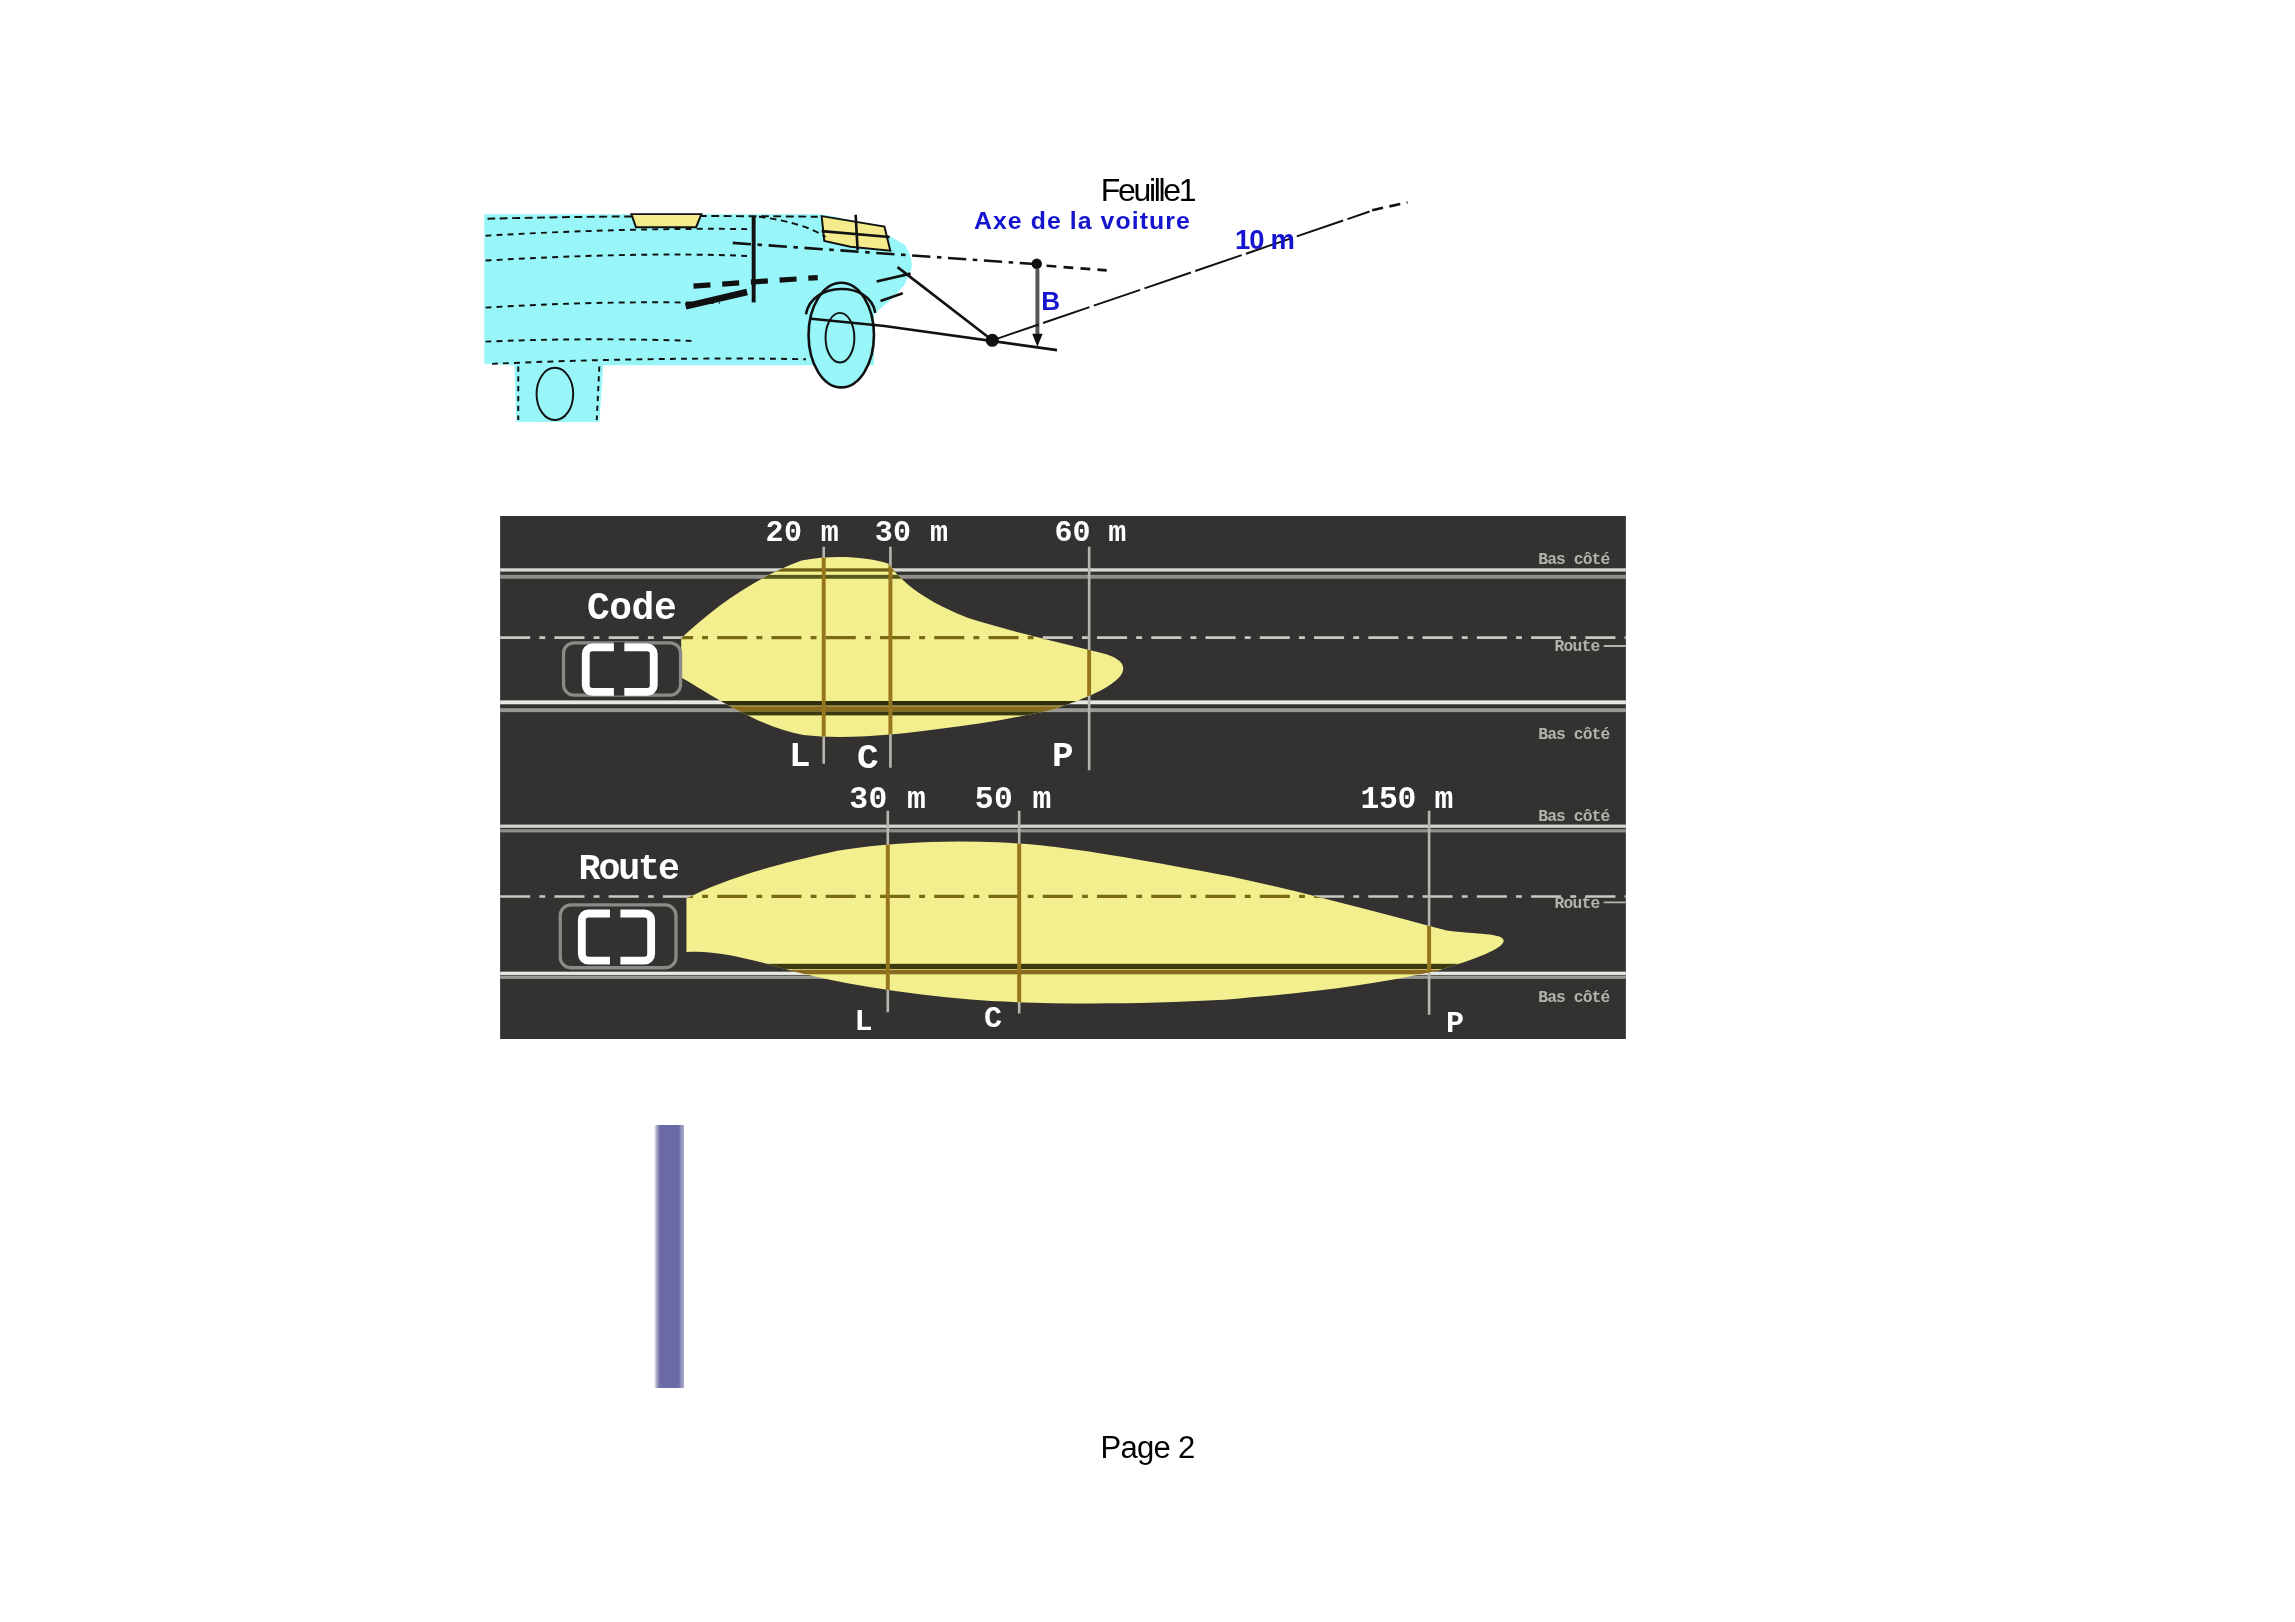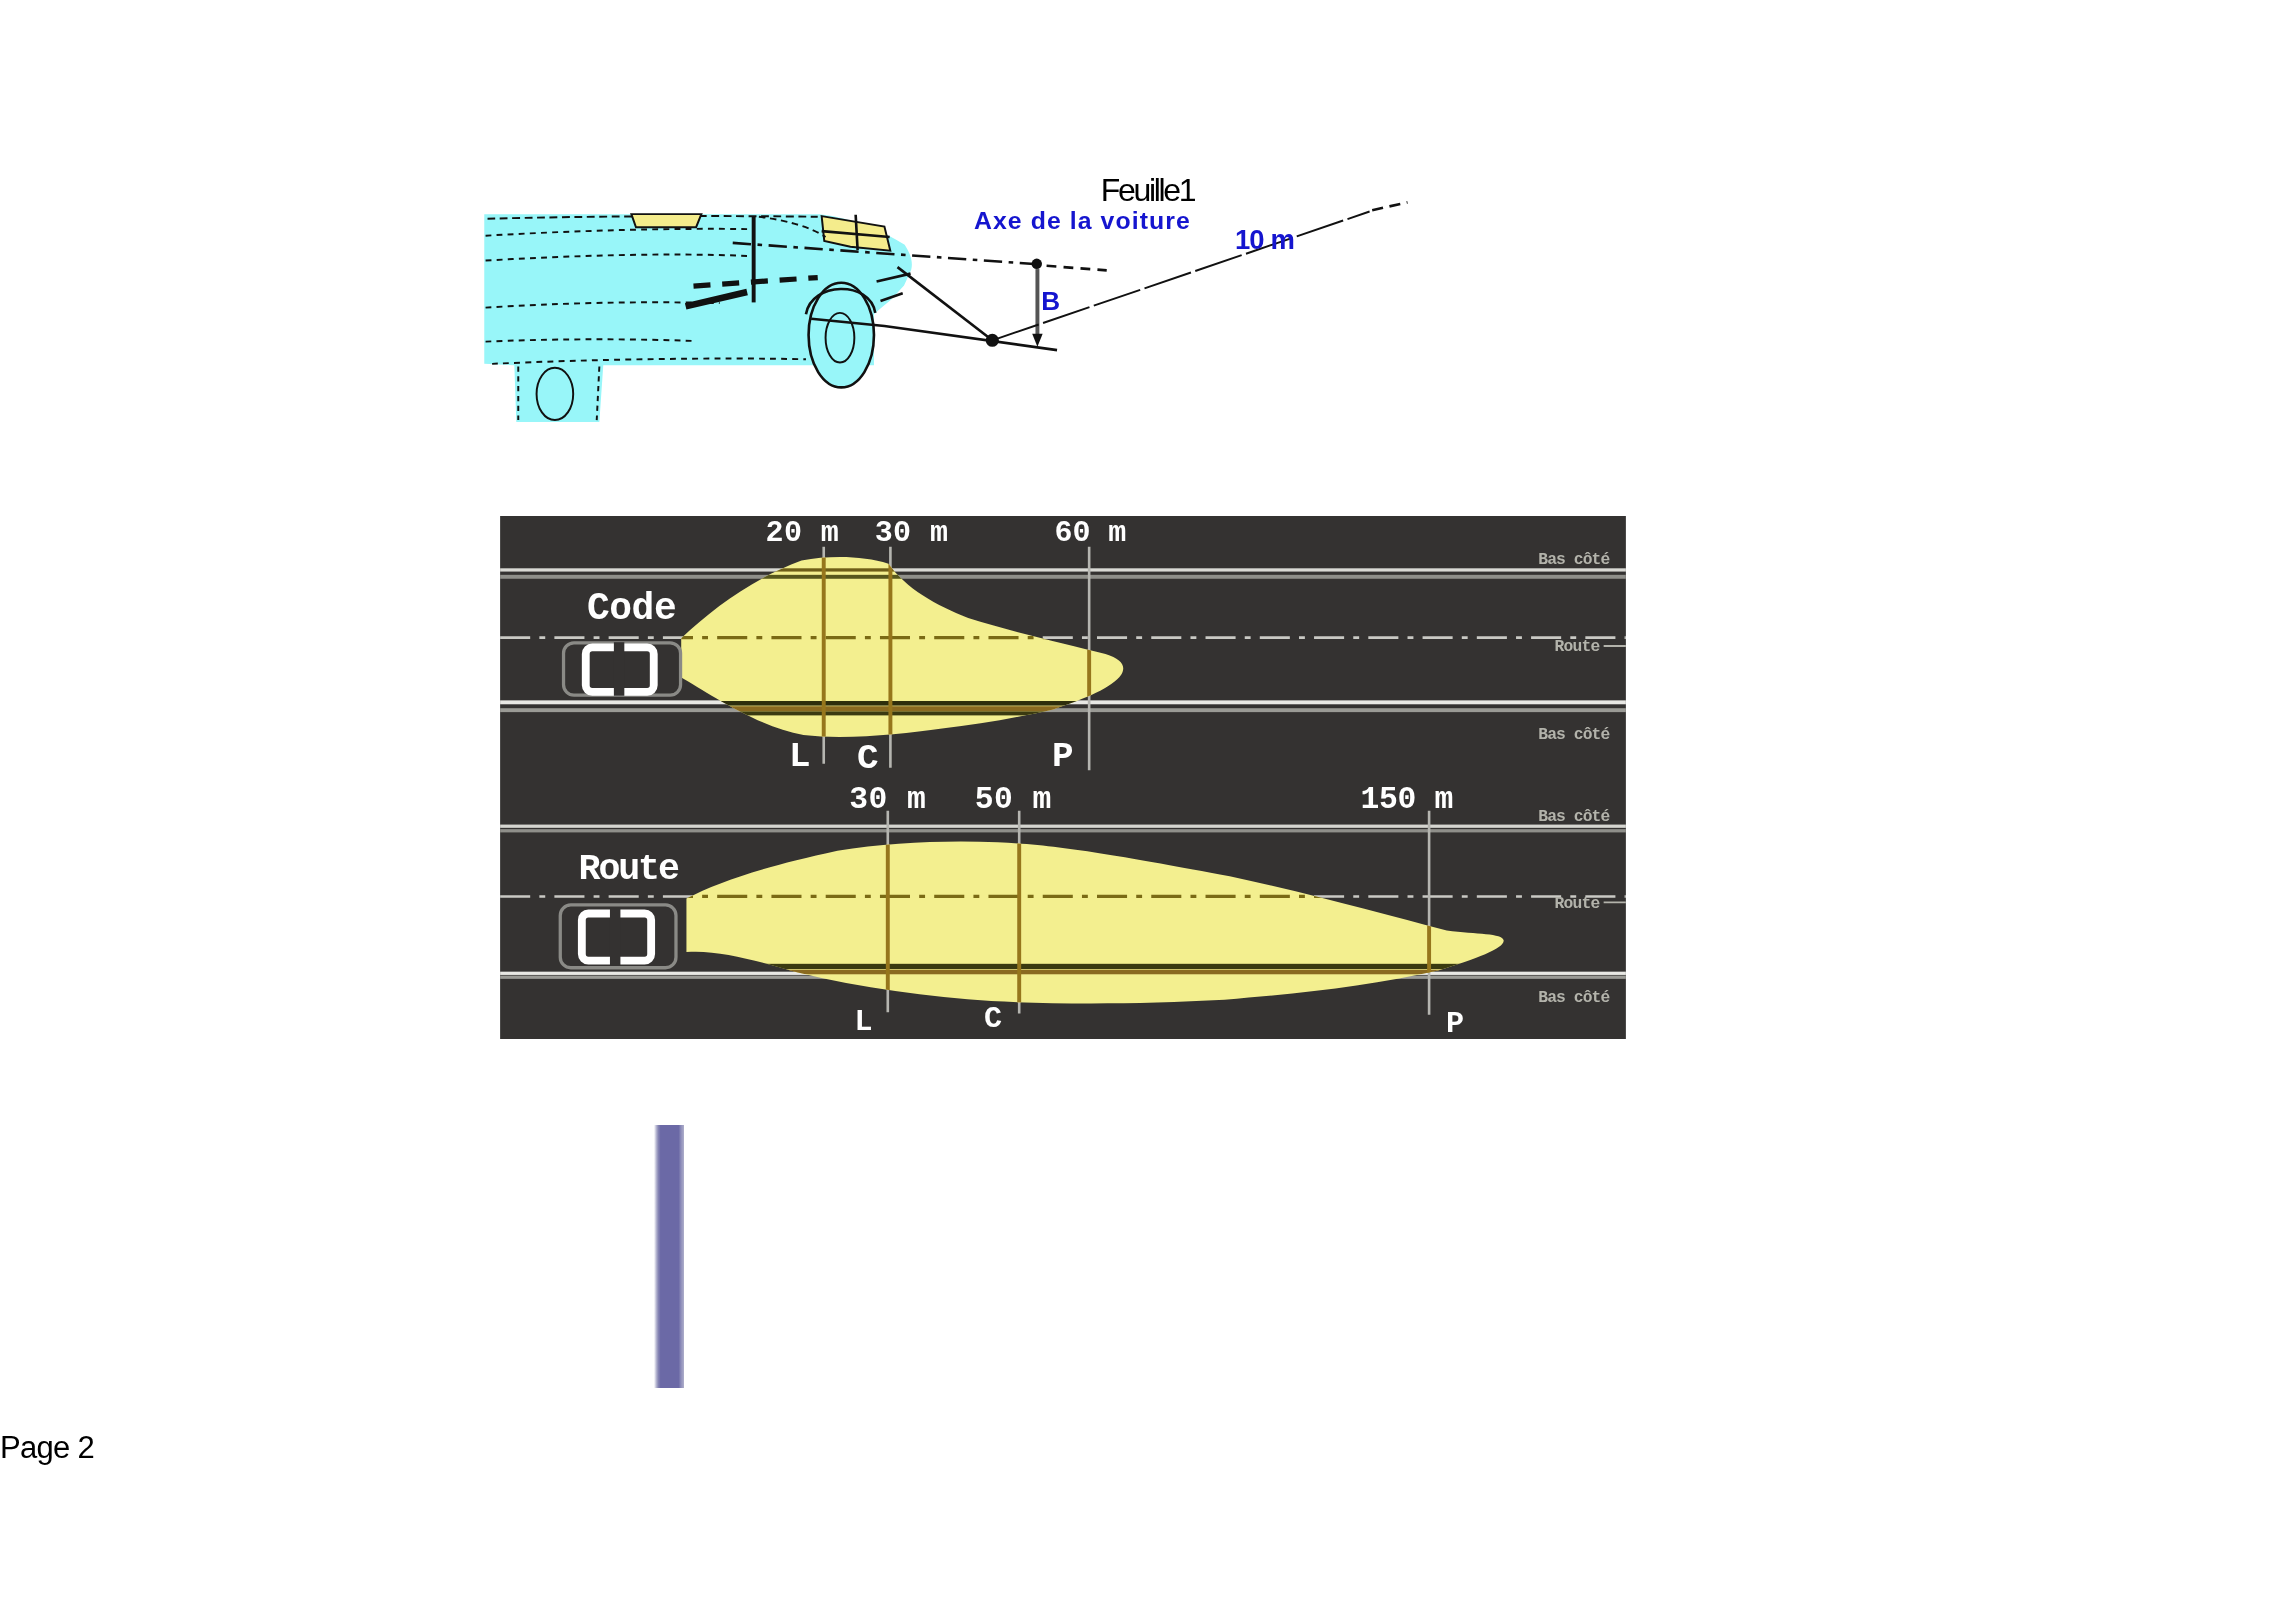--- a/index.html
+++ b/index.html
@@ -167,14 +167,14 @@
 <text x="2352" y="1255" textLength="110">Bas côté</text>
 <text x="2377" y="1388" textLength="70">Route</text>
 <text x="2352" y="1533" textLength="110">Bas côté</text>
 </g>
 
 <path d="M2452,988 L2486,988 M2452,1380 L2486,1380" stroke="#b3b3ab" stroke-width="3" fill="none"></path>
 </svg>
 
 <div class="abs" style="left:654px;top:1125px;width:30px;height:263px;background:linear-gradient(to right,#ffffff 0%,#b4b4d0 8%,#8787b4 14%,#6b69a6 22%,#6b69a6 82%,#8e8eba 90%,#aeaeca 100%);"></div>
 
-<div class="abs" style="left:0;top:1432px;width:2295px;font-size:31px;letter-spacing:-0.7px;color:#000;line-height:1;">Page 2</div>
+<div class="abs" style="left:0;top:1432px;width:2295px;text-align:center;font-size:31px;letter-spacing:-0.7px;color:#000;line-height:1;">Page 2</div>
 
 
 </body></html>

